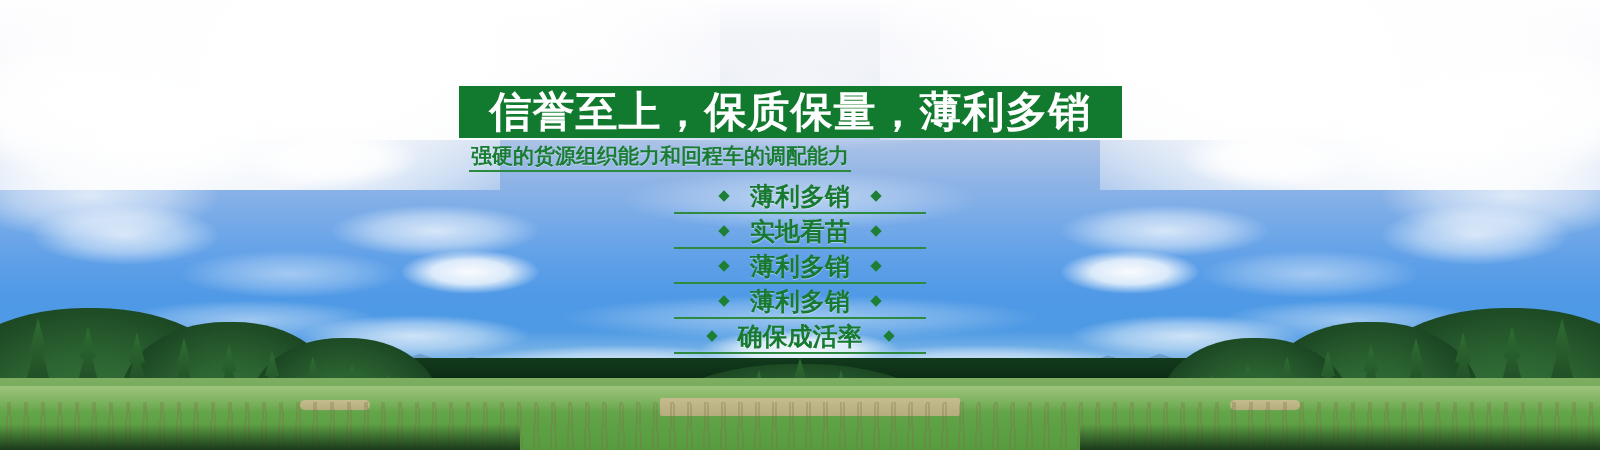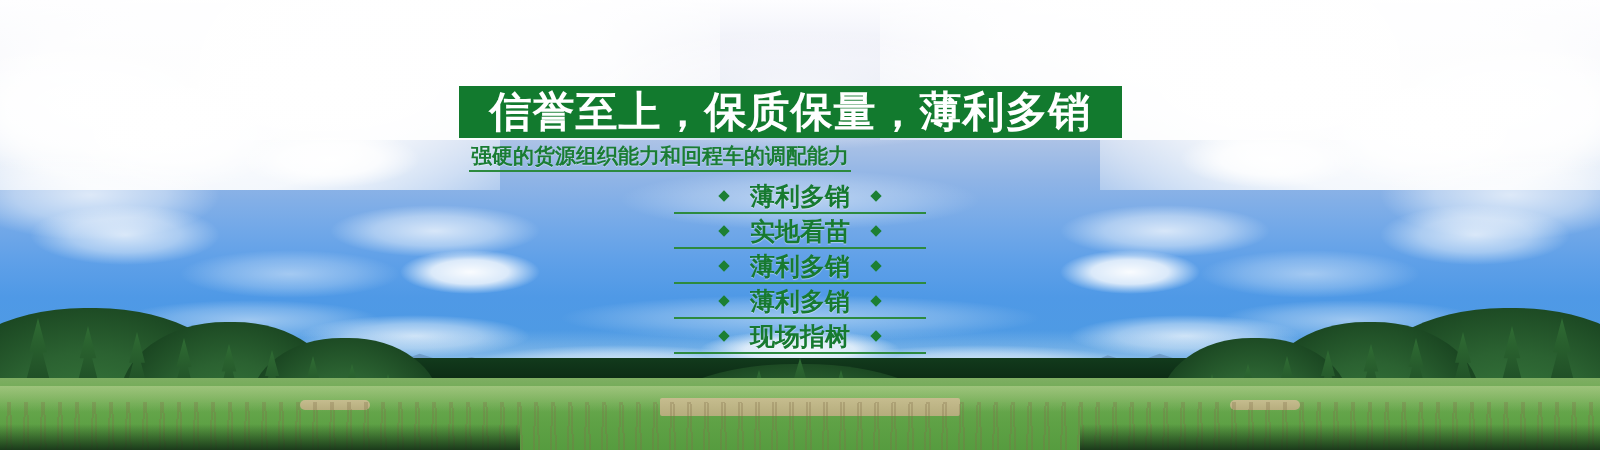--- a/index.html
+++ b/index.html
@@ -295,20 +295,20 @@
 
       <div class="frow">
         <span class="dot"></span>
         <span class="fl">薄利多销</span>
         <span class="dot"></span>
         <span class="fsep"></span>
       </div>
 
       <div class="frow">
         <span class="dot"></span>
-        <span class="fl">现场指树</span>
+        <span class="fl">确保成活率</span>
         <span class="dot"></span>
         <span class="fsep"></span>
       </div>
 
     </div>
   </div>
 </div>
 
 </body></html>

